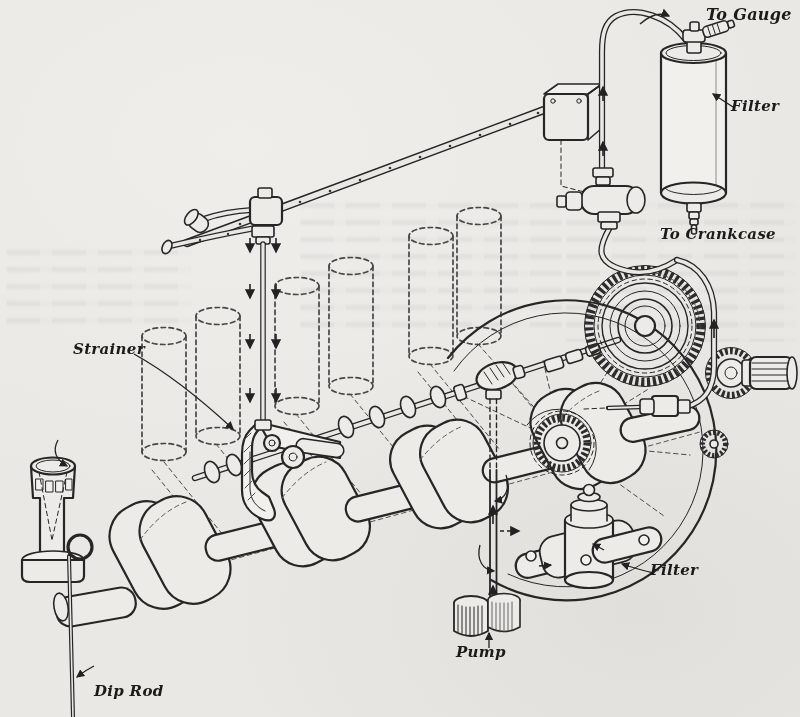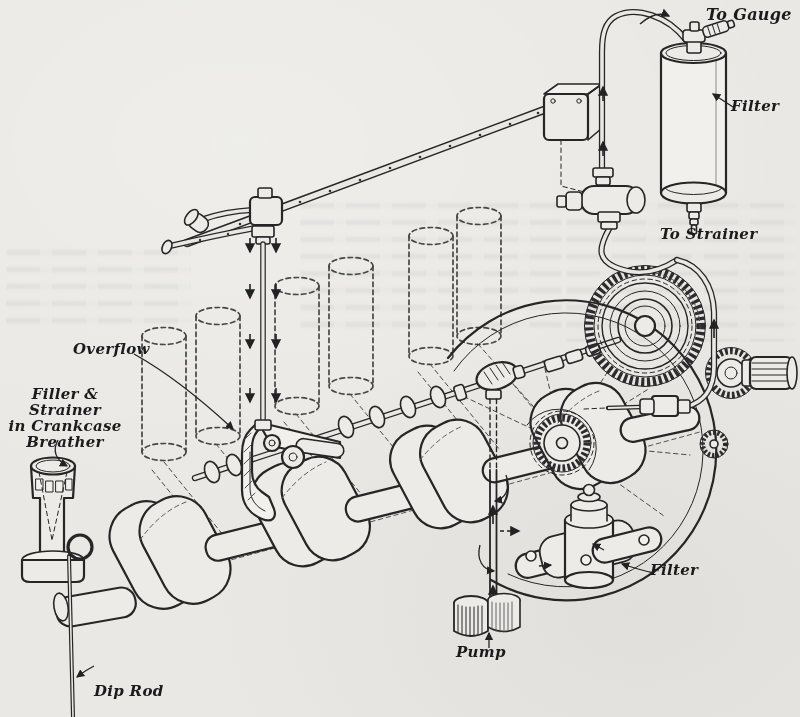--- a/index.html
+++ b/index.html
@@ -410,21 +410,18 @@
       <path d="M134,354 C170,374 206,404 233,429" marker-end="url(#ah)"></path>
       <path d="M58,440 C52,451 56,460 67,466" marker-end="url(#ah)"></path>
       <path d="M94,666 C86,670 81,674 77,677" marker-end="url(#ah)"></path>
       <path d="M489,648 L489,633" marker-end="url(#ah)"></path>
       <path d="M654,573 C640,570 631,567 622,564" marker-end="url(#ah)"></path>
     </g>
   </svg>
 
   <div class="cap" style="left:706px;top:5px;font-size:16px">To Gauge</div>
   <div class="cap" style="left:731px;top:97px">Filter</div>
-  <div class="cap" style="left:660px;top:225px">To Strainer</div>
-  <div class="cap" style="left:73px;top:340px">Overflow</div>
-  <div class="cap" style="left:0px;top:386px;width:130px;text-align:center;line-height:16px">Filler &amp; Strainer
-in Crankcase
-Breather</div>
+  <div class="cap" style="left:660px;top:225px">To Crankcase</div>
+  <div class="cap" style="left:73px;top:340px">Strainer</div>
   <div class="cap" style="left:94px;top:682px">Dip Rod</div>
   <div class="cap" style="left:456px;top:643px">Pump</div>
   <div class="cap" style="left:650px;top:561px">Filter</div>
 </div>
 
 </body></html>

